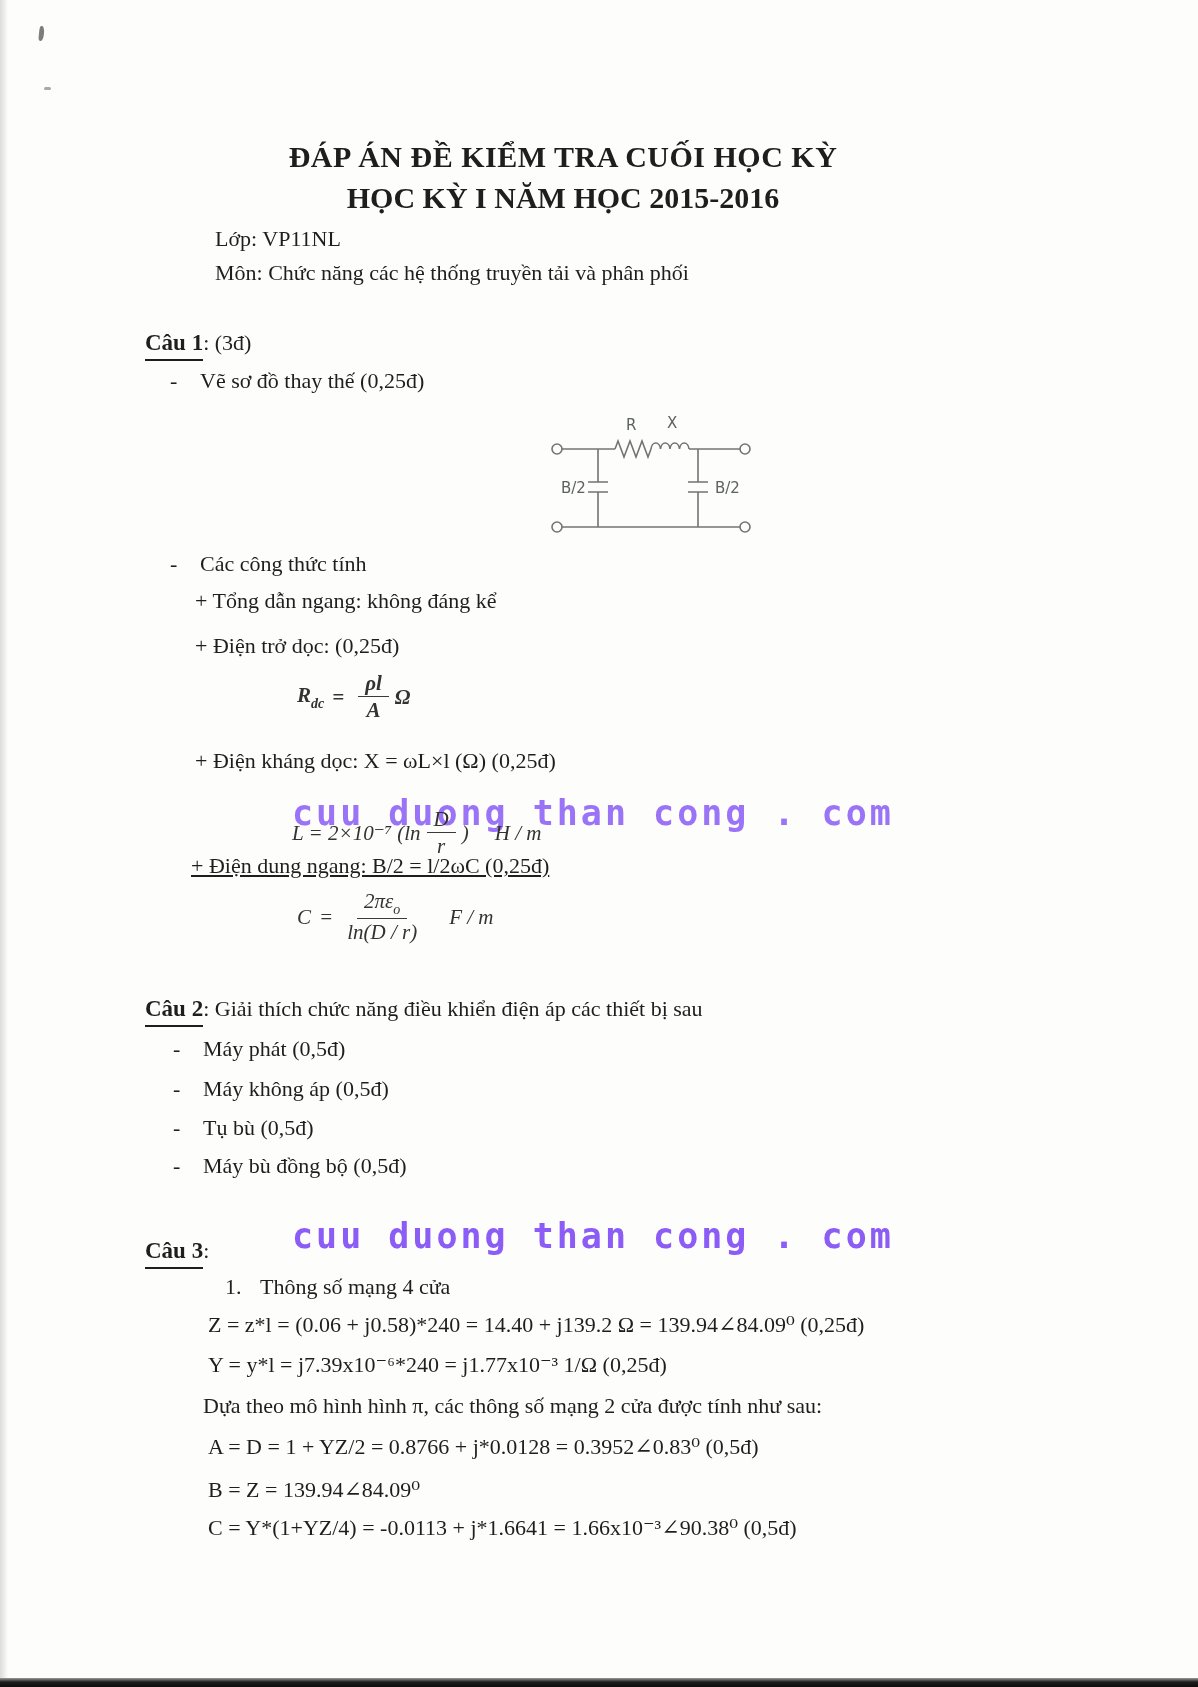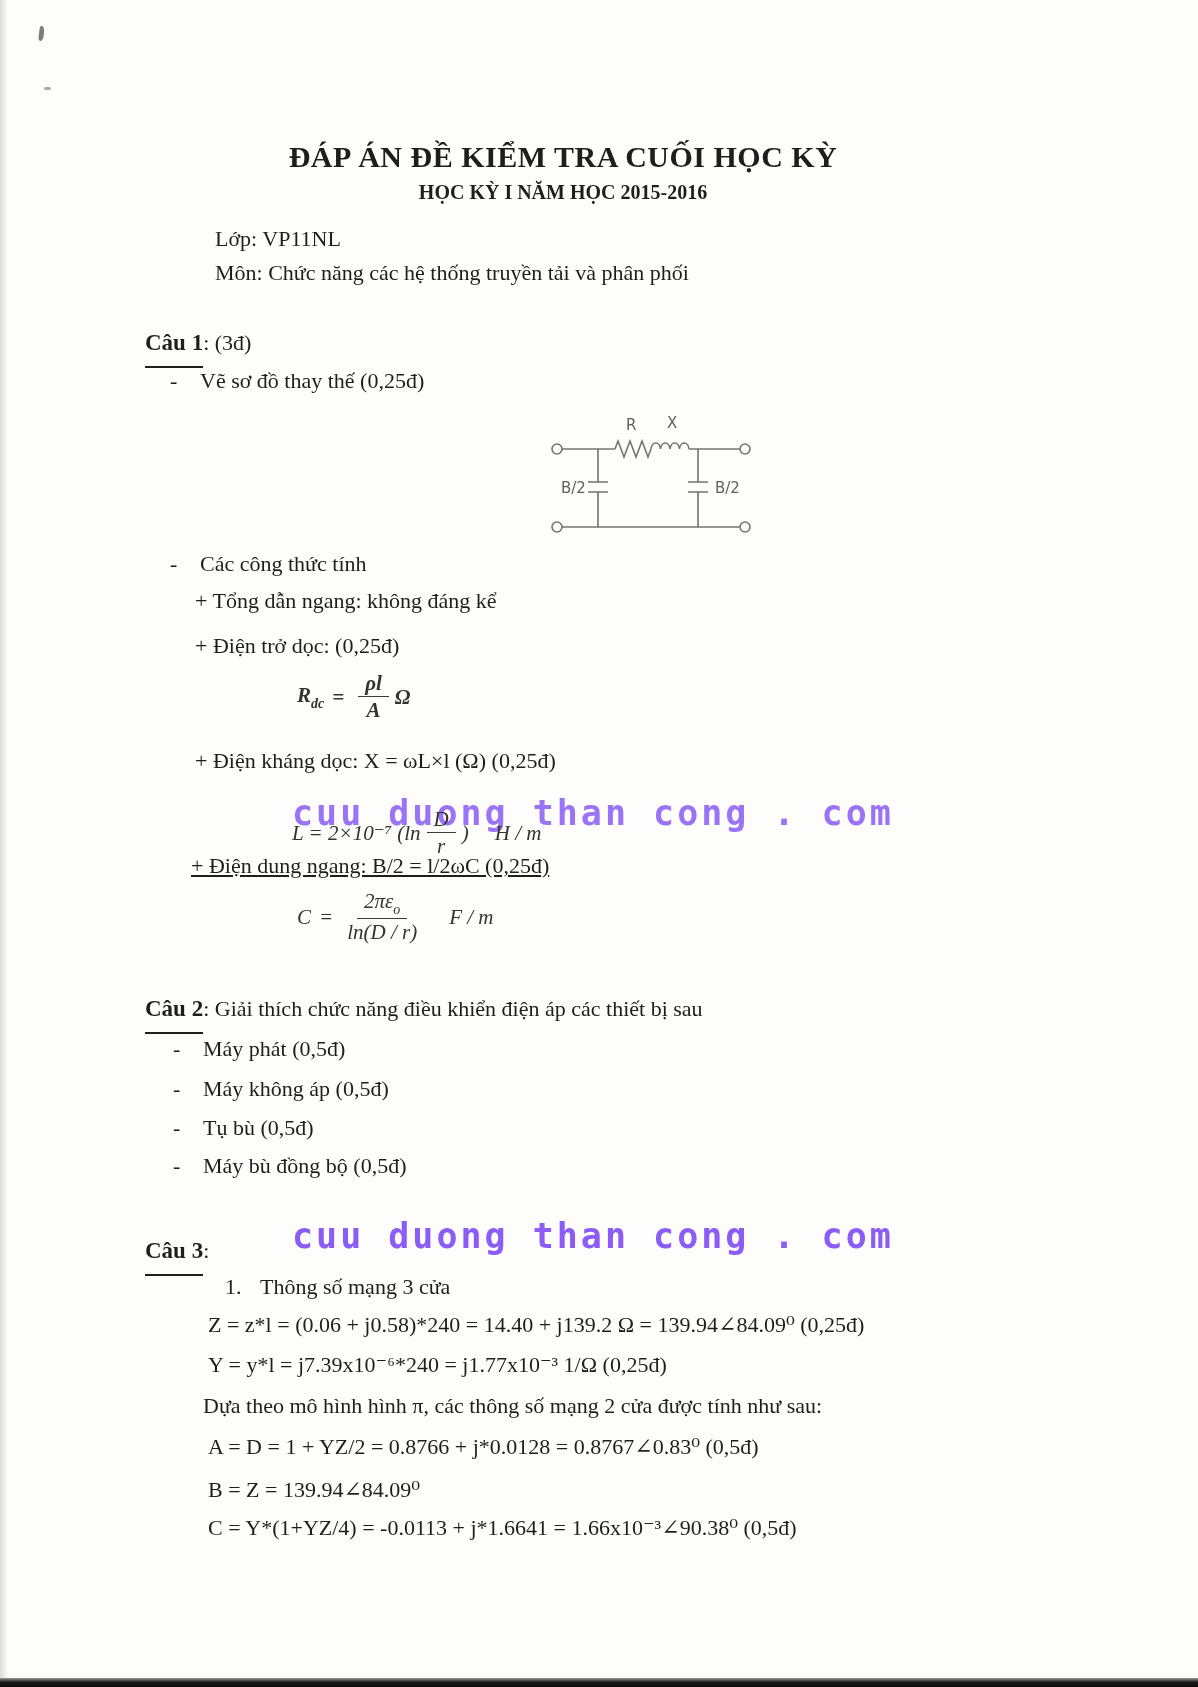--- a/index.html
+++ b/index.html
@@ -21,23 +21,23 @@
   
   .wm { position:absolute; font-family:"DejaVu Sans Mono",monospace;
     font-size:35px; letter-spacing:3px; color:#8b5cf6; white-space:nowrap;
     z-index:1; font-weight:bold; }
   .wm1 { left:292px; top:793px; opacity:.85; }
   .wm2 { left:292px; top:1216px; }
   .content { position:absolute; inset:0; z-index:2; }
   
   .title-block { position:absolute; left:0; top:140px; width:1126px; text-align:center; }
   .t1 { font-size:30px; font-weight:bold; letter-spacing:.5px; }
-  .t2 { font-size:20px; font-weight:bold; margin-top:7px; }
+  .t2 { font-size:30px; font-weight:bold; margin-top:7px; }
   .line { position:absolute; font-size:22px; white-space:nowrap; }
-  .cau-label { font-weight:bold; font-size:23px; border-bottom:2.5px solid #1e1e1e; padding-bottom:11px; }
+  .cau-label { font-weight:bold; font-size:23px; border-bottom:2.5px solid #1e1e1e; padding-bottom:4px; }
   .cau-rest { font-size:22px; }
   .dash { position:absolute; font-size:22px; }
   
   .formula { position:absolute; display:flex; align-items:center;
     font-style:italic; font-size:21px; color:#33332f; white-space:nowrap; }
   .frac { display:inline-flex; flex-direction:column; align-items:center; margin:0 6px; }
   .frac .num { padding:0 7px 1px; border-bottom:1.6px solid #3a3a36; line-height:1.1;text-align:right; }
   .frac .den { padding-top:2px; line-height:1.1; }
   .ssub { font-size:14px; vertical-align:-6px; }
   .funit { margin-left:26px; }
@@ -149,25 +149,25 @@
     <div class="line" style="left:203px; top:1115px;">Tụ bù (0,5đ)</div>
 
     <span class="dash" style="left:173px; top:1153px;">-</span>
     <div class="line" style="left:203px; top:1153px;">Máy bù đồng bộ (0,5đ)</div>
 
     <div class="line" style="left:145px; top:1238px;">
       <span class="cau-label">Câu 3</span><span class="cau-rest">:</span>
     </div>
 
     <span class="line" style="left:225px; top:1274px;">1.</span>
-    <div class="line" style="left:260px; top:1274px;">Thông số mạng 3 cửa</div>
+    <div class="line" style="left:260px; top:1274px;">Thông số mạng 4 cửa</div>
 
     <div class="line" style="left:208px; top:1312px;">Z = z*l = (0.06 + j0.58)*240 = 14.40 + j139.2 Ω = 139.94∠84.09⁰ (0,25đ)</div>
     <div class="line" style="left:208px; top:1352px;">Y = y*l = j7.39x10⁻⁶*240 = j1.77x10⁻³ 1/Ω (0,25đ)</div>
     <div class="line" style="left:203px; top:1393px;">Dựa theo mô hình hình π, các thông số mạng 2 cửa được tính như sau:</div>
-    <div class="line" style="left:208px; top:1434px;">A = D = 1 + YZ/2 = 0.8766 + j*0.0128 = 0.8767∠0.83⁰ (0,5đ)</div>
+    <div class="line" style="left:208px; top:1434px;">A = D = 1 + YZ/2 = 0.8766 + j*0.0128 = 0.3952∠0.83⁰ (0,5đ)</div>
     <div class="line" style="left:208px; top:1477px;">B = Z = 139.94∠84.09⁰</div>
     <div class="line" style="left:208px; top:1515px;">C = Y*(1+YZ/4) = -0.0113 + j*1.6641 = 1.66x10⁻³∠90.38⁰ (0,5đ)</div>
 
   </div>
 
   <div class="scan-bottom"></div>
 </div>
 
 </body></html>

